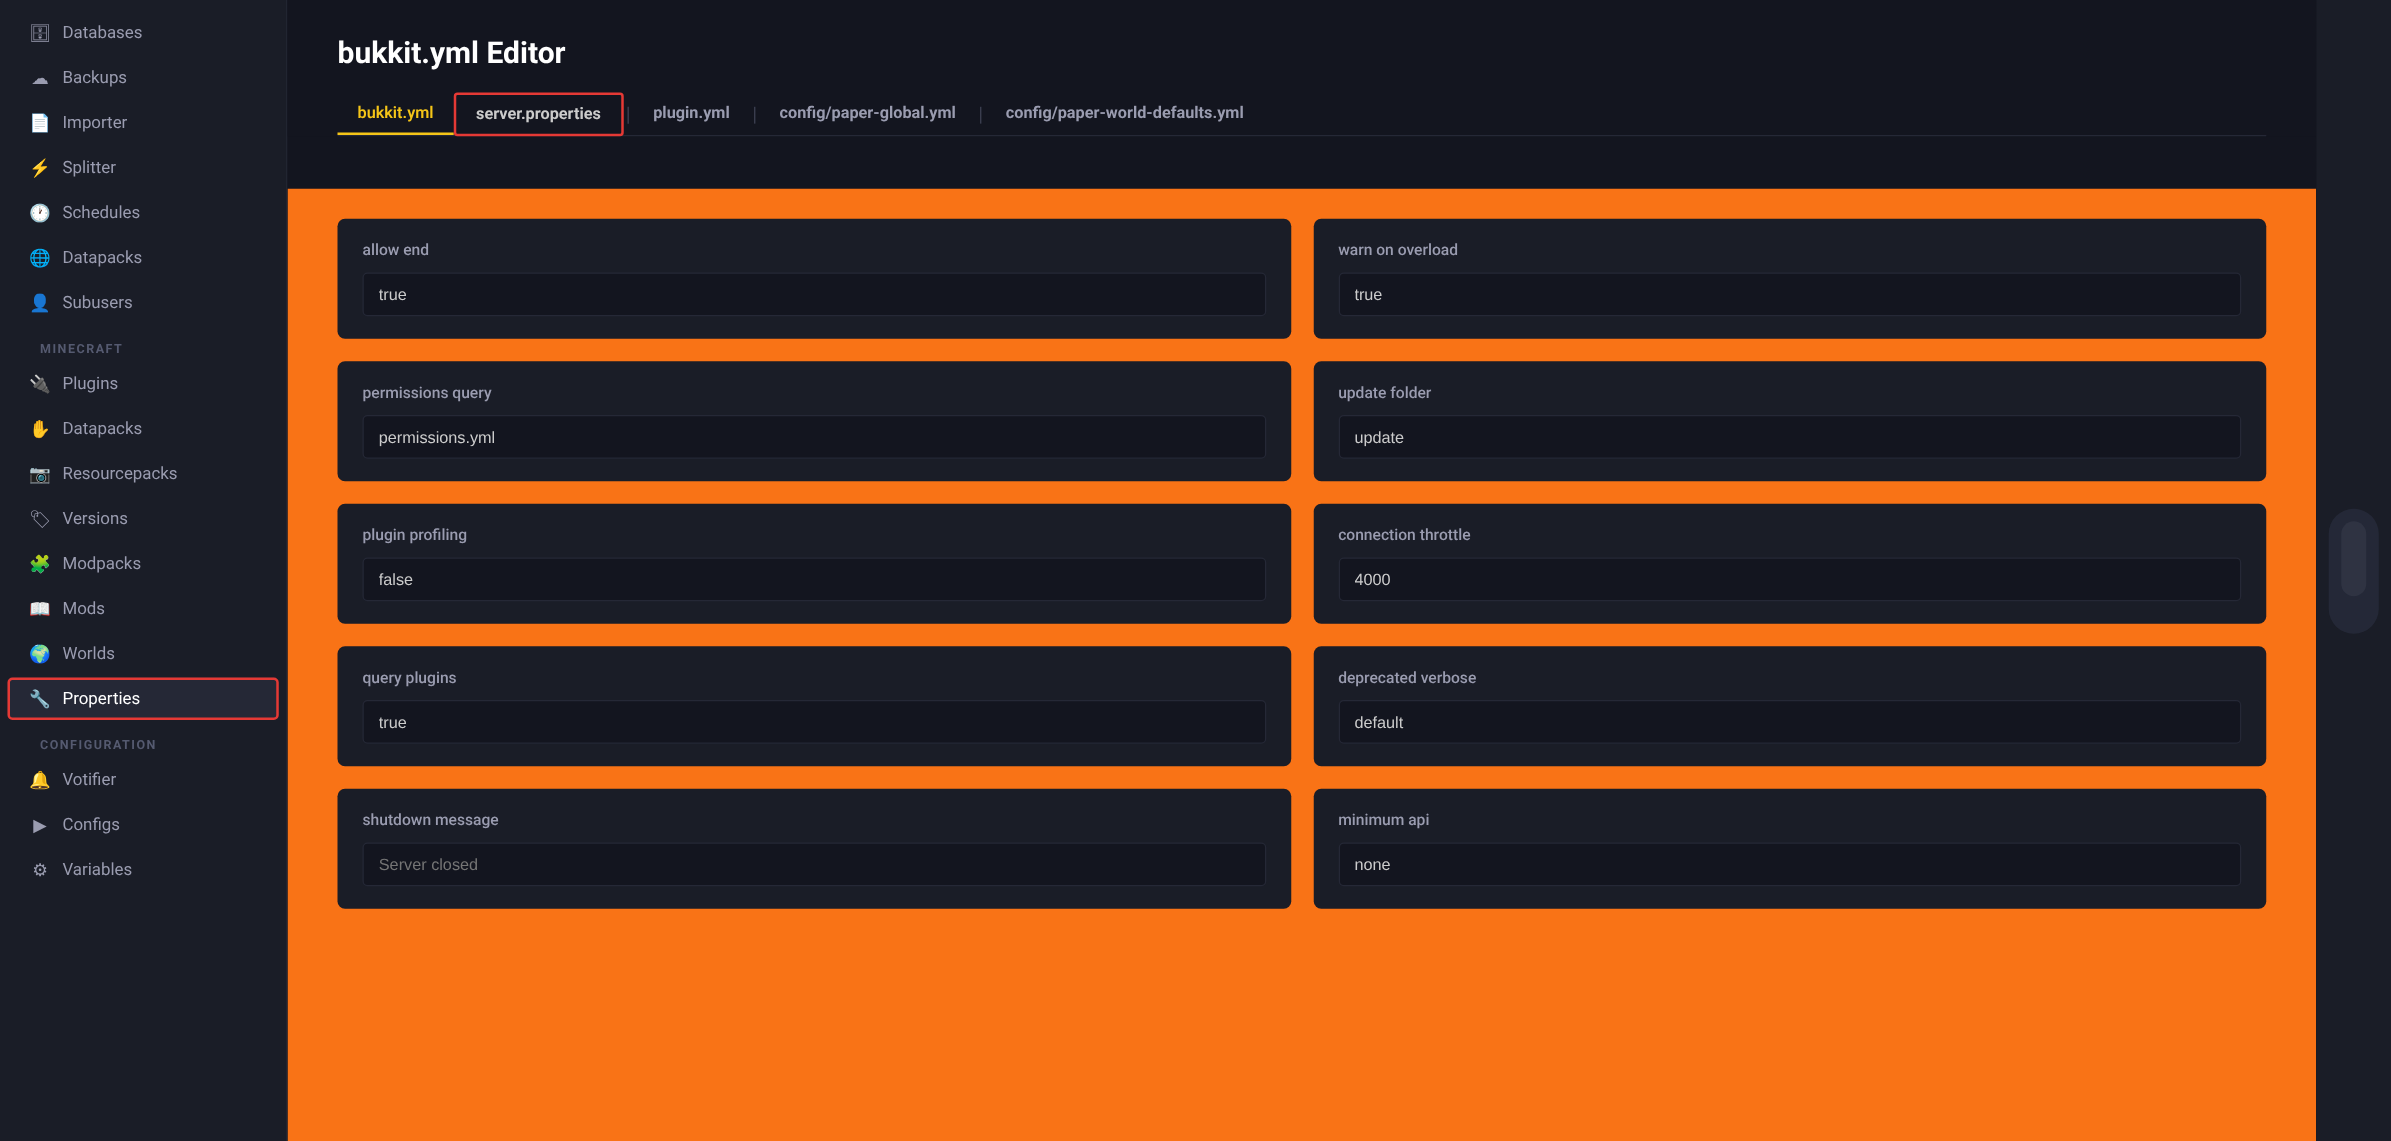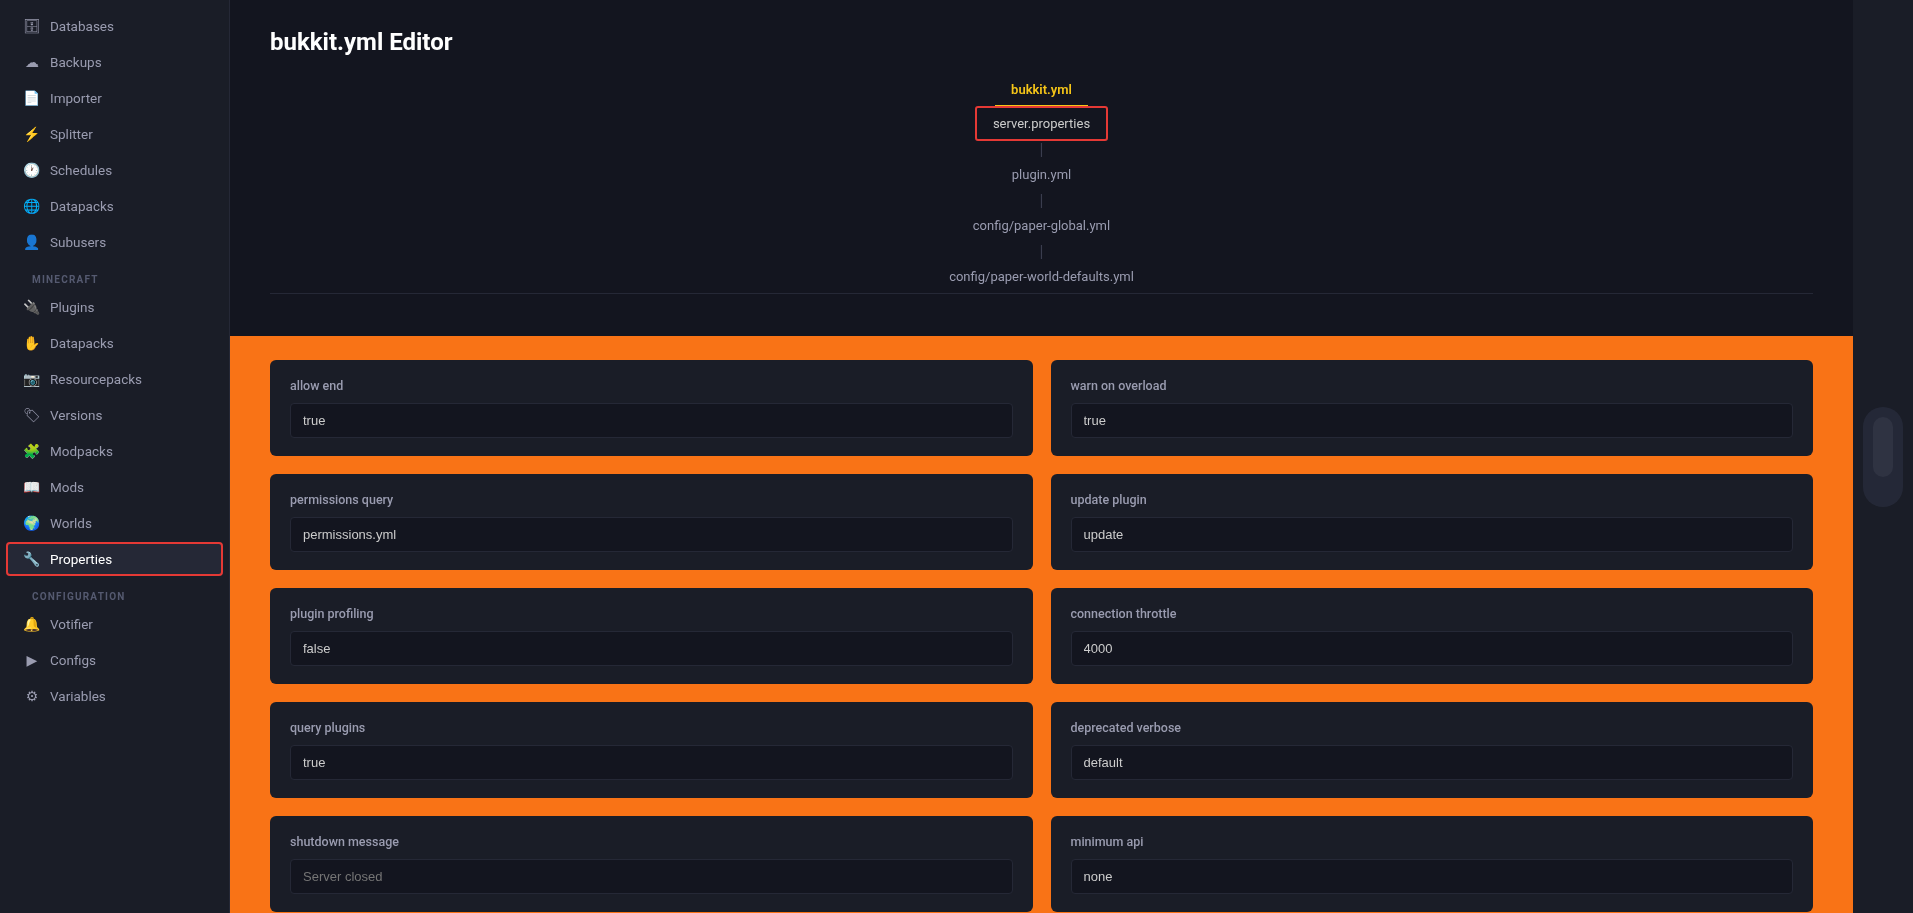--- a/index.html
+++ b/index.html
@@ -81,30 +81,30 @@
       color: #fff;
       margin-bottom: 18px;
     }
 
     
     .tabs-bar {
       display: flex;
       align-items: center;
       gap: 0;
       border-bottom: 1px solid #252836;
-      flex-direction: column;
     }
     .tab-item {
       padding: 8px 16px;
       font-size: 13px;
       cursor: pointer;
       color: #9a9cb0;
       border-bottom: 2px solid transparent;
       margin-bottom: -1px;
       white-space: nowrap;
+      font-weight: bold;
     }
     .tab-item.active {
       color: #f5c518;
       font-weight: 600;
       border-bottom: 2px solid #f5c518;
     }
     .tab-item.selected-highlight {
       color: #ccc;
       border: 2px solid #e53935;
       border-radius: 3px;
@@ -285,21 +285,21 @@
         <div class="field-label">warn on overload</div>
         <input class="field-input" type="text" value="true" style="">
       </div>
 
       <div class="field-card">
         <div class="field-label">permissions query</div>
         <input class="field-input" type="text" value="permissions.yml" style="">
       </div>
 
       <div class="field-card">
-        <div class="field-label">update plugin</div>
+        <div class="field-label">update folder</div>
         <input class="field-input" type="text" value="update" style="">
       </div>
 
       <div class="field-card">
         <div class="field-label">plugin profiling</div>
         <input class="field-input" type="text" value="false" style="">
       </div>
 
       <div class="field-card">
         <div class="field-label">connection throttle</div>

